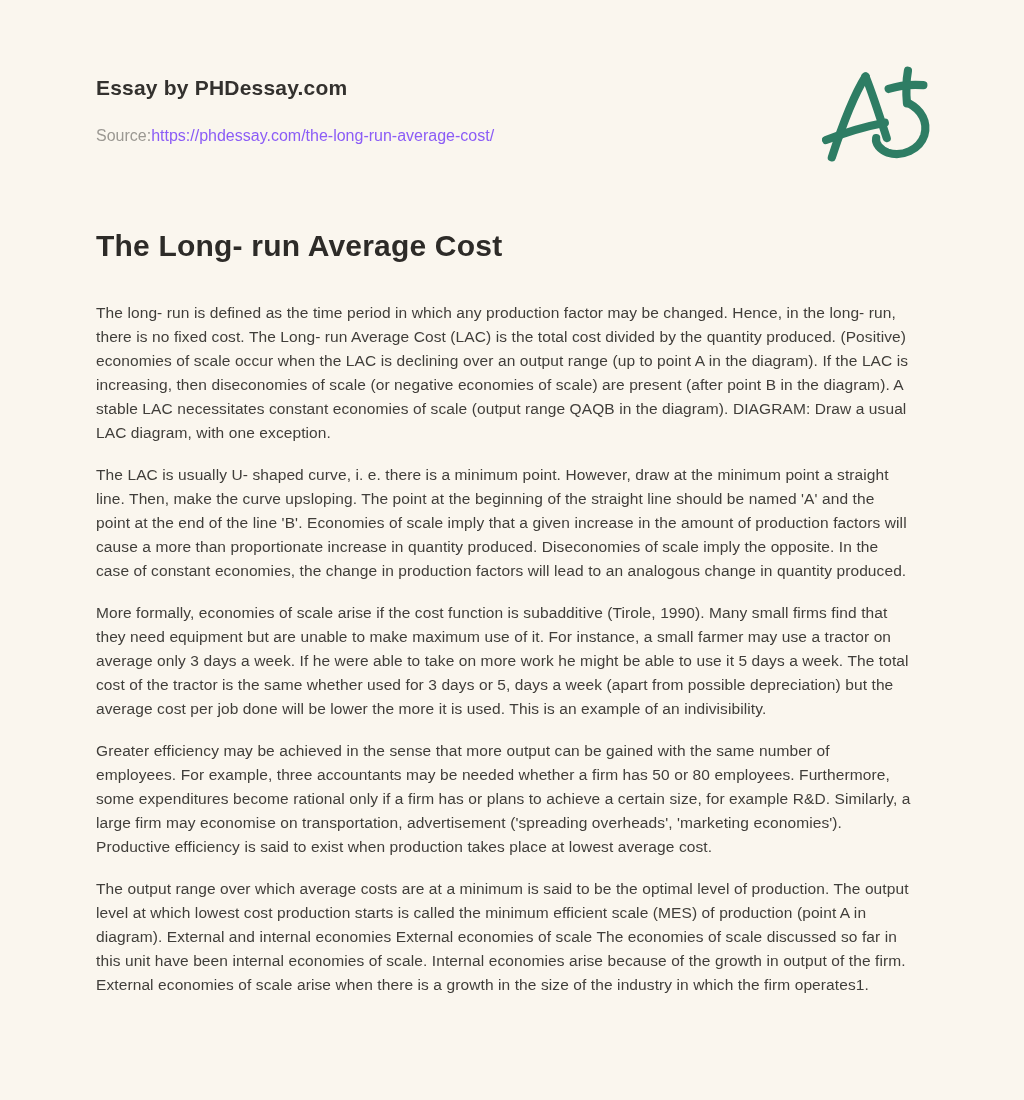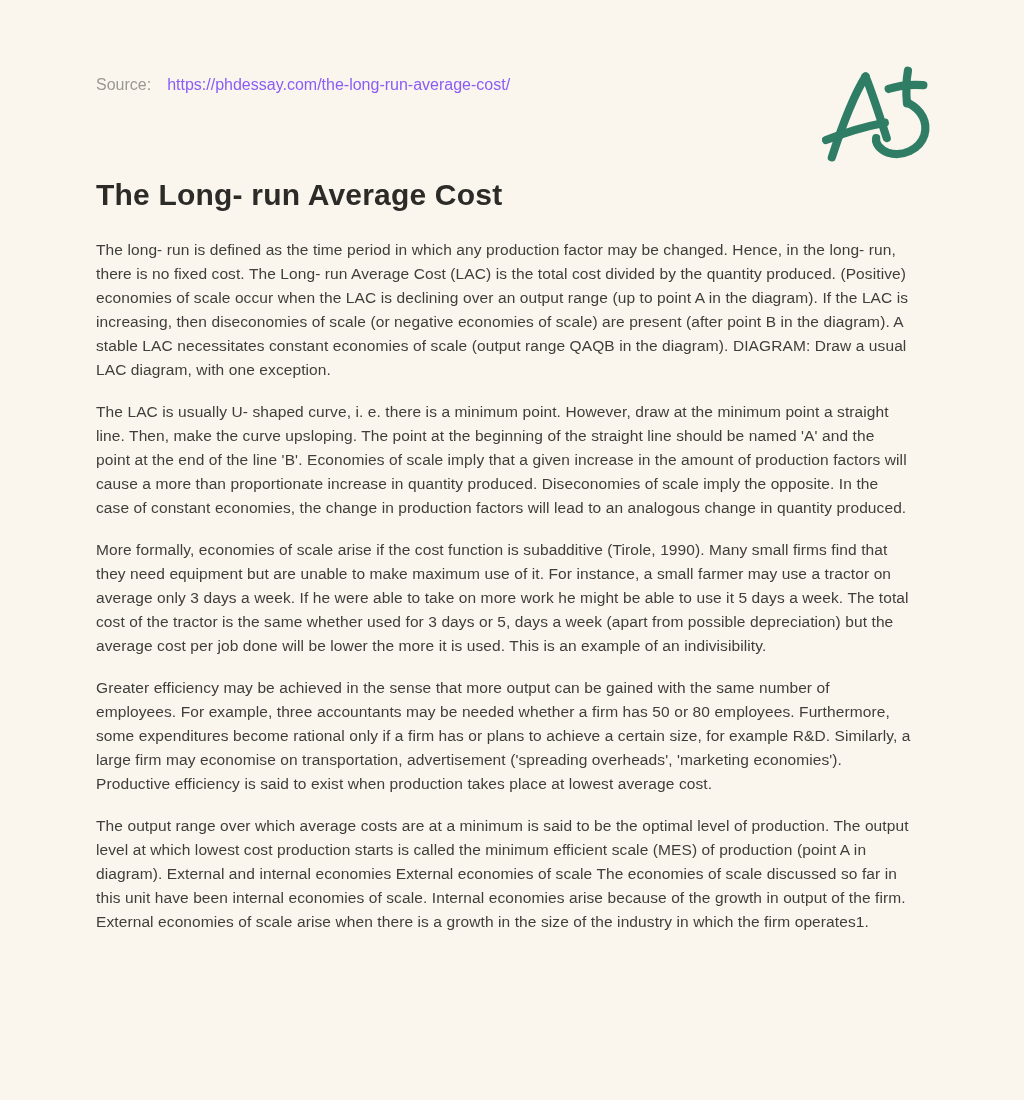--- a/index.html
+++ b/index.html
@@ -28,55 +28,56 @@
     letter-spacing: 0.2px;
     margin: 0 0 27px 0;
   }
   .source-line {
     font-size: 16px;
     color: #9b9892;
     margin: 0 0 84px 0;
   }
   .source-line .src-label {
     color: #9b9892;
-    margin-right: 16px;
+    margin-right: 0;
   }
   .source-link {
     color: #8b5cf6;
     text-decoration: none;
     cursor: pointer;
   }
   .logo {
     position: absolute;
     top: 62px;
     right: 86px;
     width: 116px;
     height: 106px;
   }
   h1.essay-title {
     font-size: 30px;
     font-weight: 700;
     color: #2d2b28;
     letter-spacing: 0.2px;
-    margin: 0 0 26px 0;
+    margin: 0 0 38px 0;
   }
   .essay-body p {
     font-size: 15.5px;
     line-height: 24px;
     letter-spacing: 0.1px;
     color: #403e3a;
     margin: 0 16px 18px 0;
     max-width: 836px;
   }
 </style>
 </head>
 <body>
 
 <div class="page">
 
+  <div class="byline">Essay by PHDessay.com</div>
 
   <div class="source-line">
     <span class="src-label">Source:</span><a class="source-link">https://phdessay.com/the-long-run-average-cost/</a>
   </div>
 
   <div class="logo">
     <svg viewBox="0 0 120 110" width="116" height="106" fill="none" stroke="#2e7d64" stroke-width="8.5" stroke-linecap="round" stroke-linejoin="round">
       <path d="M10 99 C 22 62, 33 34, 45 15"></path>
       <path d="M45 15 C 53 35, 60 57, 67 79"></path>
       <path d="M4 81 C 24 73, 44 67, 65 63"></path>

